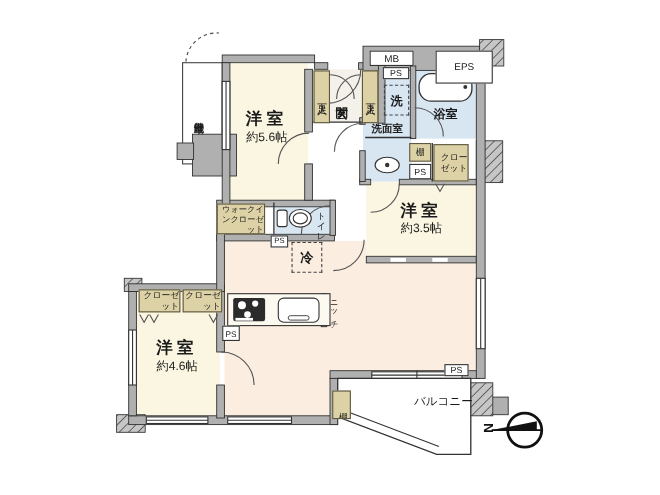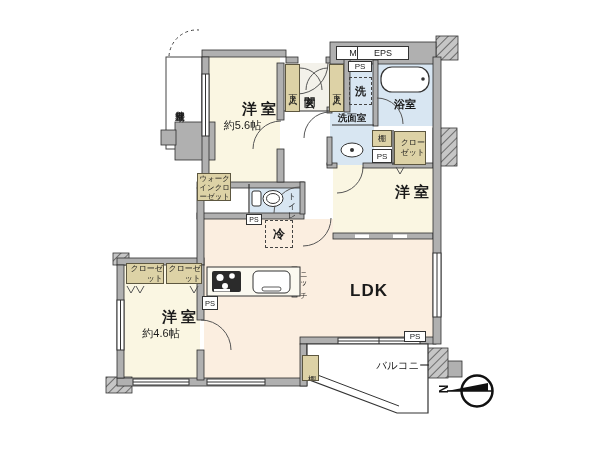--- a/index.html
+++ b/index.html
@@ -4,21 +4,21 @@
 <style>
   :root{
     --c-room:#FAF6E2; --c-ldk:#FBEEE0; --c-water:#D8E6F2;
     --c-storage:#DDD2A6; --c-wall:#B0B0B0; --c-line:#2e2e2e;
   }
   html,body{margin:0;padding:0;}
   body{font-family:"Liberation Sans",sans-serif;background:#fff;}
   .stage{position:relative;width:600px;height:450px;background:#fff;overflow:hidden;}
   .stage svg{position:absolute;left:0;top:0;}
   .lbl{position:absolute;color:#1a1a1a;text-align:center;line-height:1.25;white-space:nowrap;}
-  .roomname{font-size:15px;letter-spacing:4px;font-weight:bold;text-align:right;}
+  .roomname{font-size:15px;letter-spacing:4px;font-weight:bold;}
   .roomsize{font-size:11px;letter-spacing:0;font-weight:normal;}
   .ldkname{font-size:17px;letter-spacing:1px;font-weight:bold;}
   .box{position:absolute;box-sizing:border-box;border:1px solid #5d5740;background:var(--c-storage);
        display:flex;align-items:center;justify-content:center;text-align:right;color:#1a1a1a;overflow:hidden;}
   .box.white{background:#fff;border-color:#333;}
   .box.dashed{background:transparent;border:1.4px dashed #444;}
   .box.wrap{white-space:normal;line-height:1.2;}
   .vt{writing-mode:vertical-rl;text-orientation:upright;letter-spacing:0.5px;}
   .north{position:absolute;font-size:12px;font-weight:bold;transform:rotate(-90deg);color:#111;}
 </style>
@@ -178,46 +178,46 @@
       <path d="M447,391 L488,383 L488,391 Z" fill="#111"></path>
     </g>
   </svg>
 
   <div class="lbl" style="left:205px;top:100px;width:75px;">
     <div class="roomname">洋室</div>
     <div class="roomsize">約5.6帖</div>
   </div>
   <div class="lbl" style="left:333px;top:183px;width:100px;">
     <div class="roomname">洋室</div>
+    <div class="roomsize">約3.5帖</div>
   </div>
   <div class="lbl" style="left:122px;top:308px;width:78px;">
     <div class="roomname">洋室</div>
     <div class="roomsize">約4.6帖</div>
   </div>
   <div class="lbl" style="left:319px;top:280px;width:100px;">
-    <div class="ldkname">LDK</div>
   </div>
 
   <div class="lbl vt" style="left:302px;top:66px;height:44px;font-size:11px;font-weight:bold;">玄関</div>
   <div class="lbl" style="left:377px;top:98px;width:56px;font-size:11px;font-weight:bold;">浴室</div>
   <div class="lbl" style="left:329px;top:112px;width:46px;font-size:9.5px;font-weight:bold;">洗面室</div>
   <div class="lbl vt" style="left:286px;top:187px;height:28px;font-size:8px;">トイレ</div>
   <div class="lbl" style="left:340px;top:359px;width:62px;font-size:10.5px;margin-left:32px;">バルコニー</div>
   <div class="lbl vt" style="left:174px;top:66px;height:76px;font-size:9.5px;">室外機置場</div>
 
   <div class="box vt" style="left:285px;top:64px;width:15px;height:48px;font-size:9px;">下足入</div>
   <div class="box vt" style="left:329px;top:64px;width:15px;height:48px;font-size:9px;">下足入</div>
   <div class="box white" style="left:336px;top:46px;width:40px;height:14px;font-size:9px;">MB</div>
-  <div class="box white" style="left:357px;top:46px;width:52px;height:14px;font-size:9px;">EPS</div>
+  <div class="box white" style="left:396px;top:46px;width:52px;height:30px;font-size:9px;">EPS</div>
   <div class="box white" style="left:348px;top:61px;width:24px;height:11px;font-size:8px;">PS</div>
   <div class="box dashed" style="left:349px;top:77px;width:23px;height:28px;font-size:11px;font-weight:bold;">洗</div>
   <div class="box" style="left:372px;top:130px;width:20px;height:17px;font-size:8px;">棚</div>
   <div class="box white" style="left:372px;top:149px;width:20px;height:14px;font-size:8px;">PS</div>
   <div class="box wrap" style="left:394px;top:131px;width:32px;height:34px;font-size:8px;">クローゼット</div>
-  <div class="box wrap" style="left:197px;top:173px;width:34px;height:28px;font-size:7.5px;">ウォークインクローゼット</div>
+  <div class="box wrap" style="left:197px;top:185px;width:44px;height:28px;font-size:7.5px;">ウォークインクローゼット</div>
   <div class="box white" style="left:246px;top:214px;width:16px;height:11px;font-size:7px;">PS</div>
   <div class="box dashed" style="left:265px;top:220px;width:28px;height:28px;font-size:12px;font-weight:bold;">冷</div>
   <div class="lbl vt" style="left:299px;top:268px;height:28px;font-size:7.5px;">ニッチ</div>
   <div class="box white" style="left:202px;top:296px;width:16px;height:14px;font-size:7.5px;">PS</div>
   <div class="box wrap" style="left:126px;top:263px;width:38px;height:21px;font-size:8px;">クローゼット</div>
   <div class="box wrap" style="left:166px;top:263px;width:36px;height:21px;font-size:8px;">クローゼット</div>
   <div class="box vt" style="left:302px;top:355px;width:17px;height:26px;font-size:8px;">棚</div>
   <div class="box white" style="left:404px;top:331px;width:22px;height:11px;font-size:8px;">PS</div>
 
   <div class="north" style="left:440px;top:382px;">N</div>

